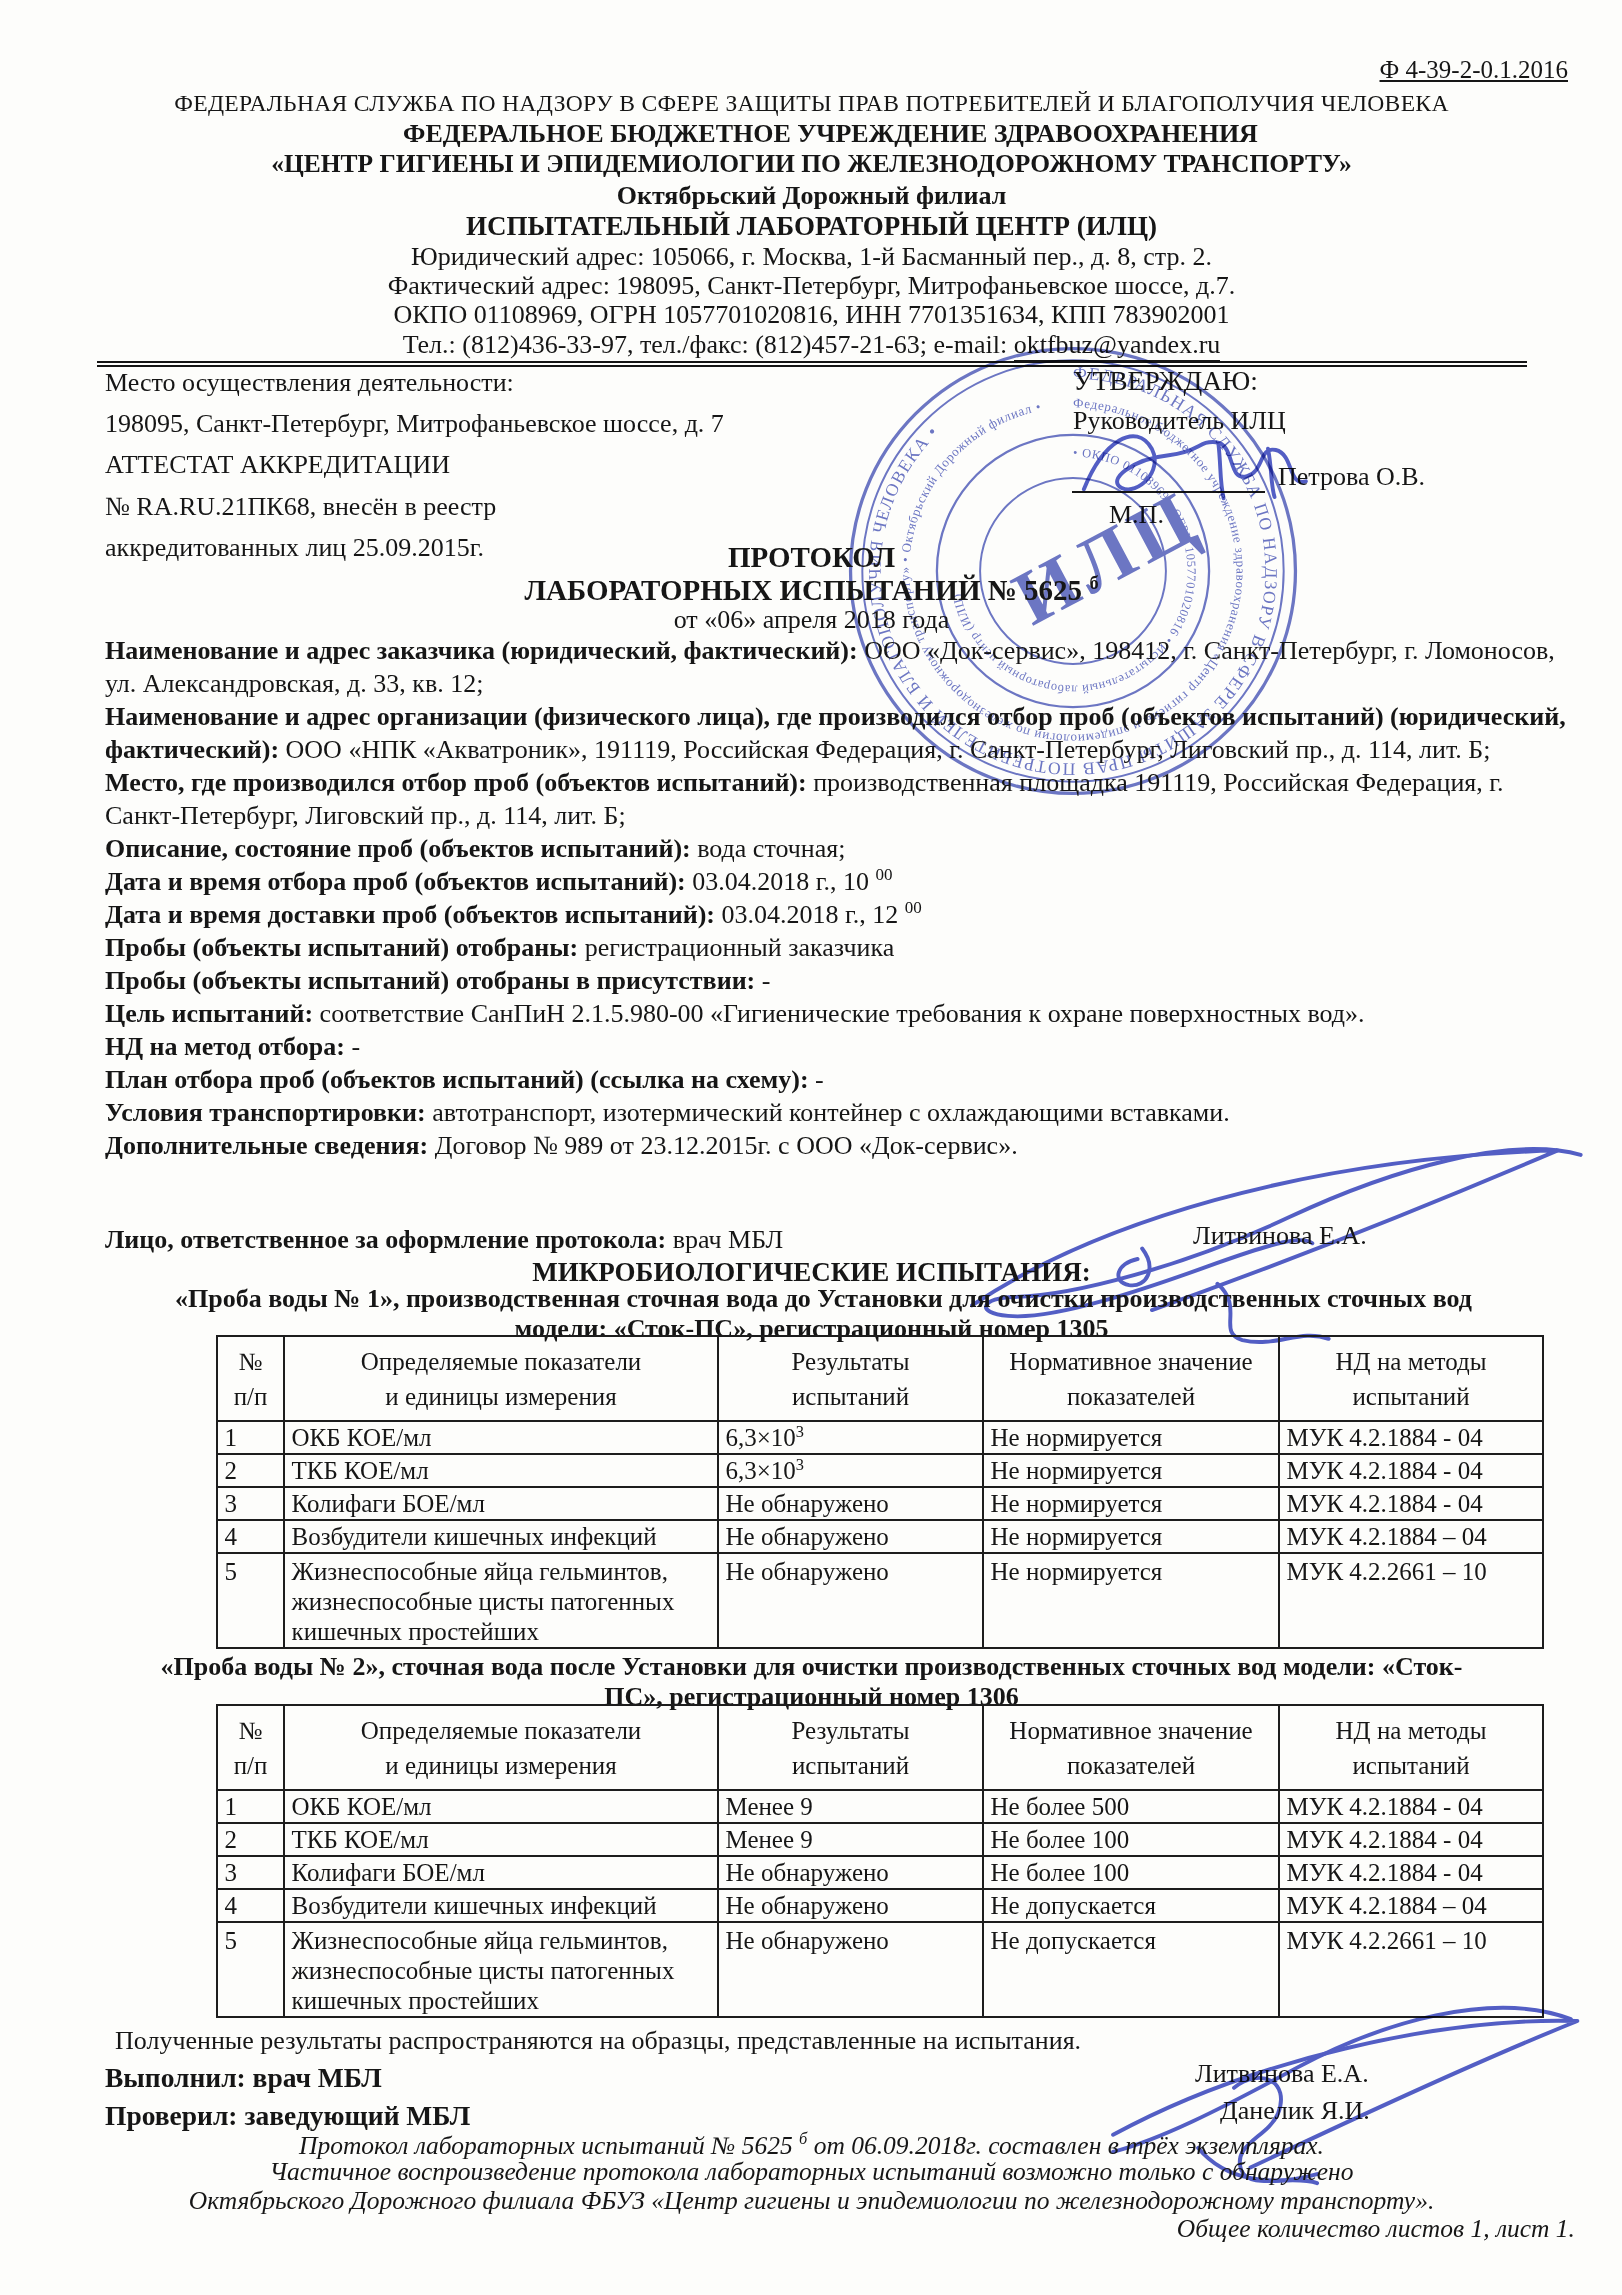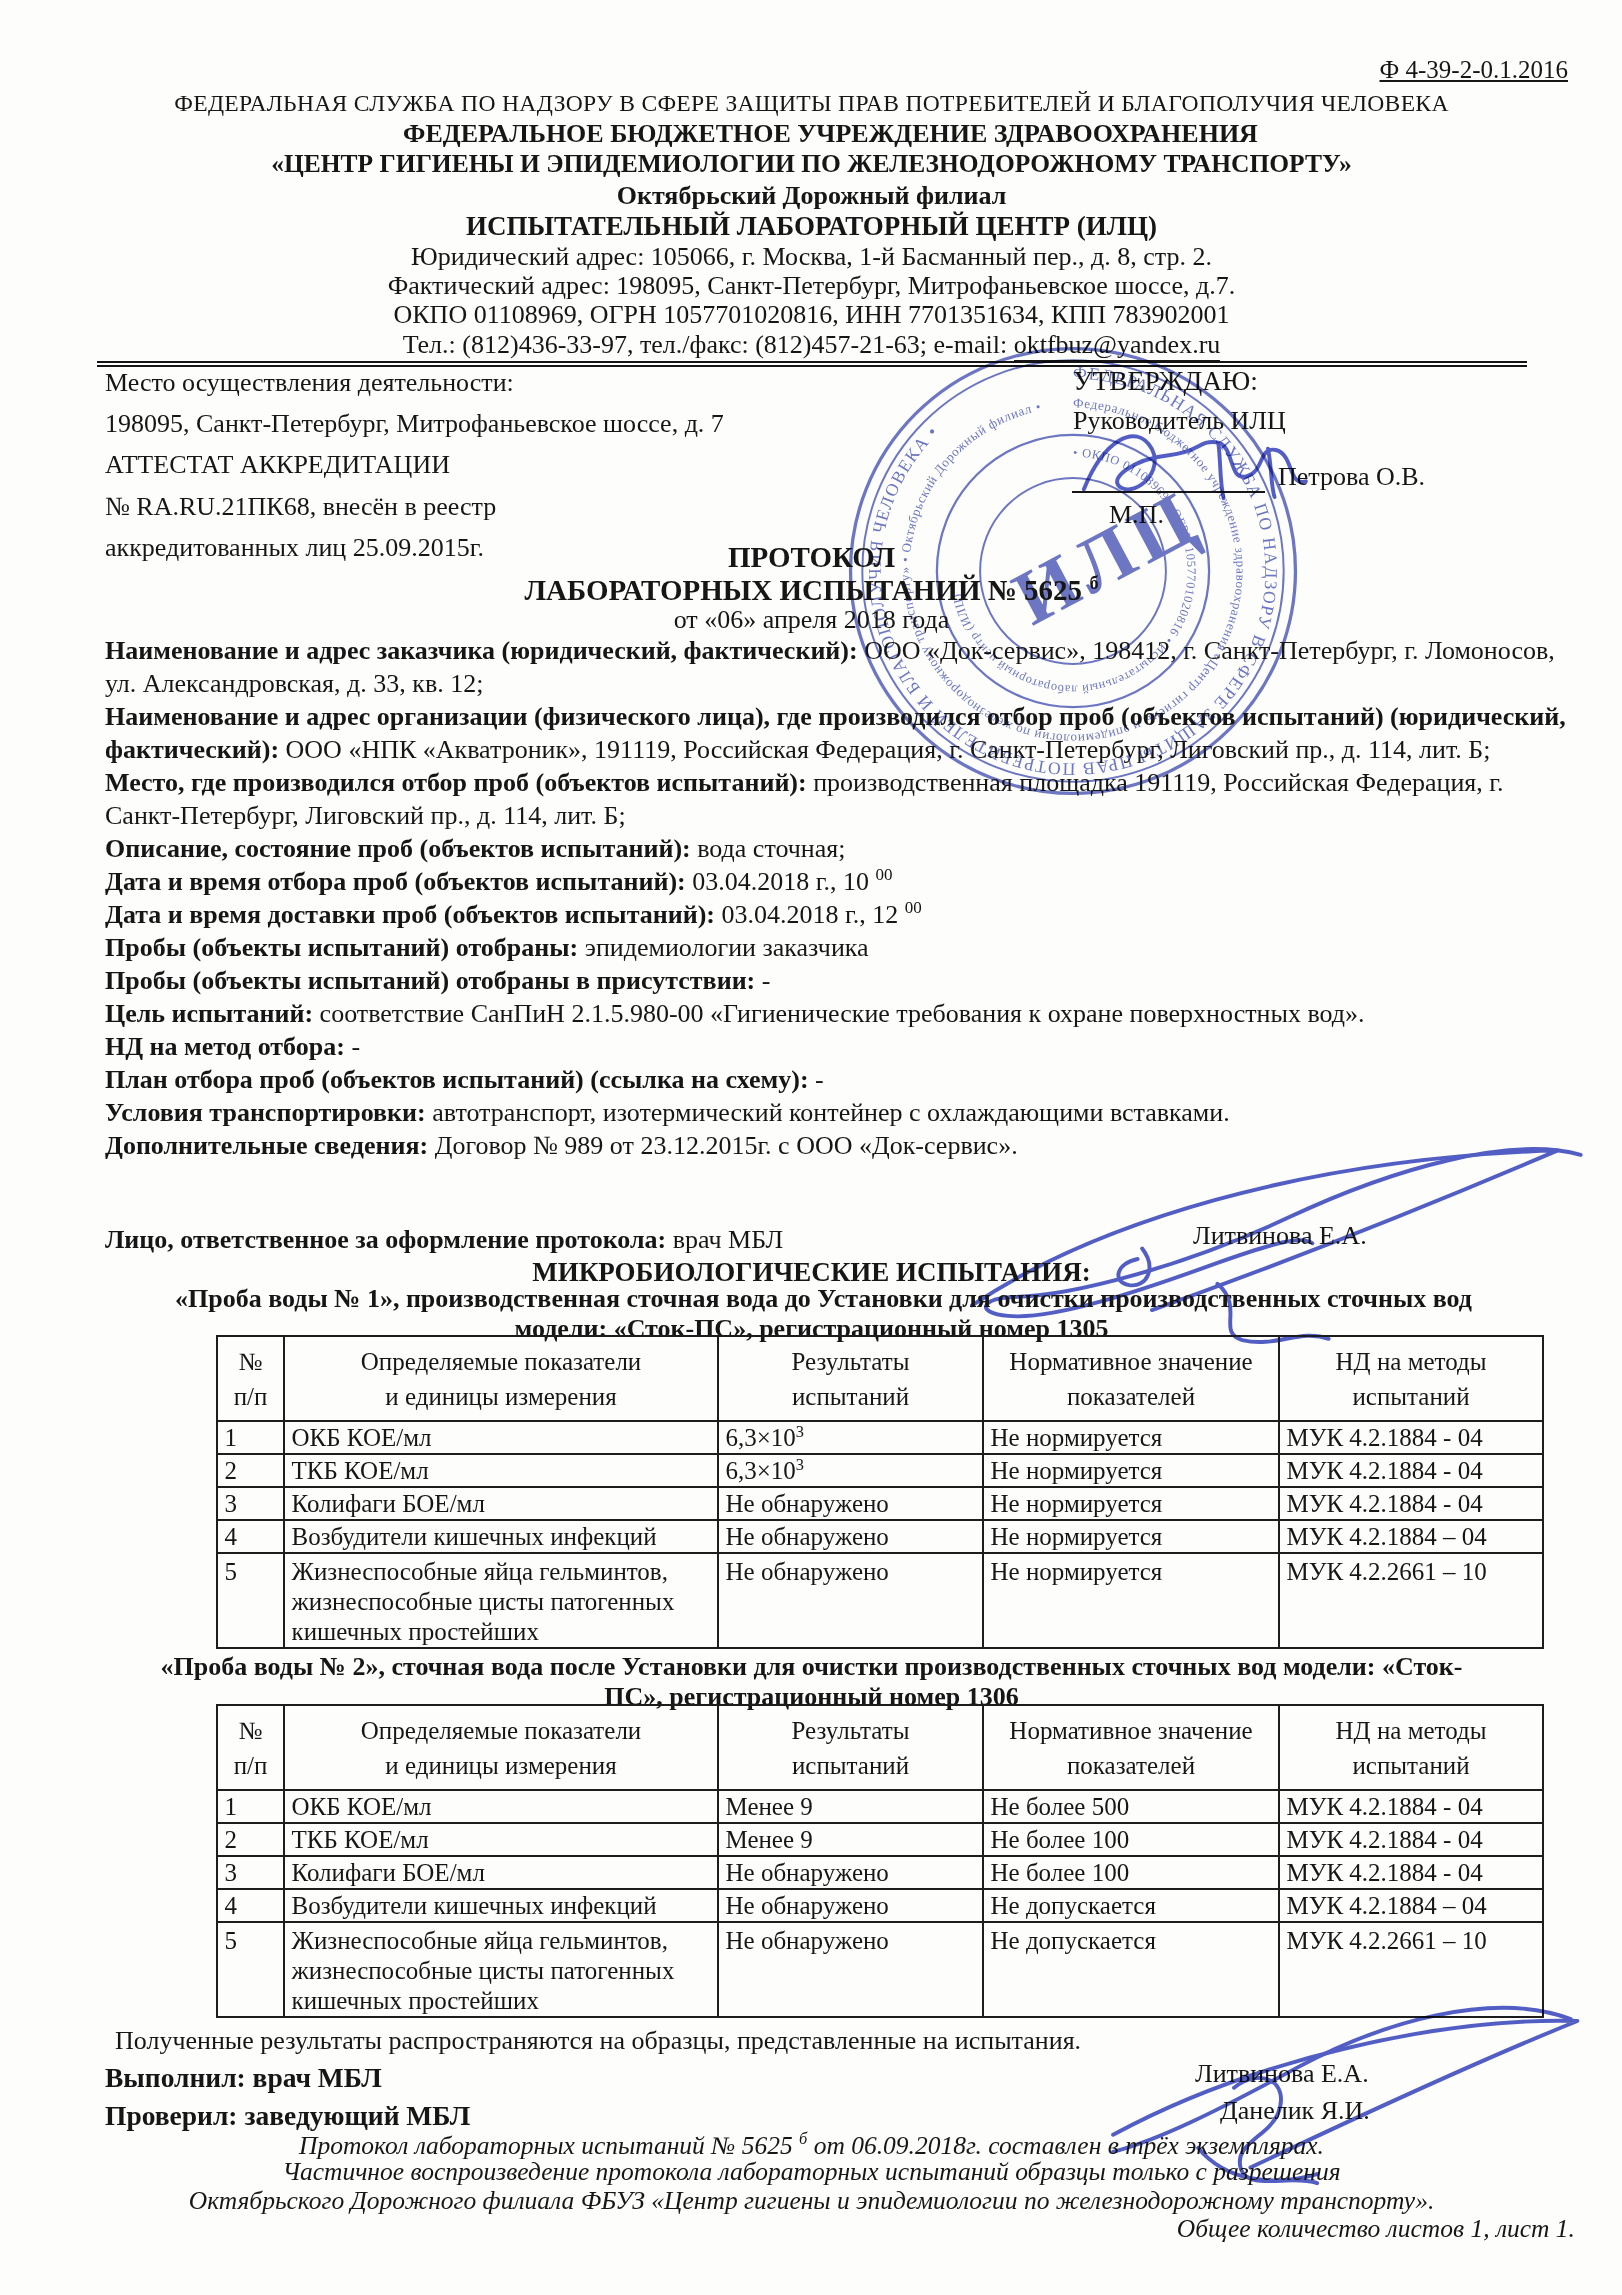--- a/index.html
+++ b/index.html
@@ -162,21 +162,21 @@
   <div class="abs ctr t-2 b"><span>ЛАБОРАТОРНЫХ ИСПЫТАНИЙ  № 5625</span> <sup>б</sup></div>
   <div class="abs ctr t-3">от «06» апреля 2018 года</div>
 
   <div class="abs details">
     <p><b>Наименование и адрес заказчика (юридический, фактический):</b><span> ООО «Док-сервис», 198412, г. Санкт-Петербург, г. Ломоносов, ул. Александровская, д. 33, кв. 12;</span></p>
     <p><b>Наименование и адрес организации (физического лица), где производился отбор проб (объектов испытаний) (юридический, фактический):</b><span> ООО «НПК «Акватроник», 191119, Российская Федерация, г. Санкт-Петербург, Лиговский пр., д. 114, лит. Б;</span></p>
     <p><b>Место, где производился отбор проб (объектов испытаний):</b><span> производственная площадка 191119, Российская Федерация, г. Санкт-Петербург, Лиговский пр., д. 114, лит. Б;</span></p>
     <p><b>Описание, состояние проб (объектов испытаний):</b><span> вода сточная;</span></p>
     <p><b>Дата и время отбора  проб (объектов испытаний):</b><span>  03.04.2018 г., 10 </span><sup>00</sup></p>
     <p><b>Дата и время доставки  проб (объектов испытаний):</b><span> 03.04.2018 г., 12 </span><sup>00</sup></p>
-    <p><b>Пробы (объекты испытаний) отобраны:</b><span> эпидемиологии заказчика</span></p>
+    <p><b>Пробы (объекты испытаний) отобраны:</b><span> регистрационный заказчика</span></p>
     <p><b>Пробы (объекты испытаний) отобраны в присутствии:</b><span> -</span></p>
     <p><b>Цель испытаний:</b><span> соответствие СанПиН 2.1.5.980-00  «Гигиенические требования к охране поверхностных вод».</span></p>
     <p><b>НД на метод отбора:</b><span> -</span></p>
     <p><b>План отбора проб (объектов испытаний) (ссылка на схему):</b><span> -</span></p>
     <p><b>Условия транспортировки:</b><span> автотранспорт, изотермический контейнер с охлаждающими вставками.</span></p>
     <p><b>Дополнительные сведения:</b><span>  Договор № 989 от 23.12.2015г. с ООО «Док-сервис».</span></p>
   </div>
 
   <svg class="abs ink sig" style="left:936px;top:1132px;" width="661" height="216" viewBox="0 0 1010 330">
     <path d="M985,35 C880,5 700,55 540,130 C380,205 210,250 120,252 C70,253 58,276 110,281 C180,288 320,240 430,200 C520,168 560,158 575,170"></path>
@@ -344,18 +344,18 @@
   <div class="abs chk-name">Данелик Я.И.</div>
 
   <svg class="abs ink sig" style="left:1100px;top:1983px;" width="497" height="216" viewBox="0 0 760 330">
     <path d="M720,55 C600,10 430,60 300,130 C180,195 90,240 20,258"></path>
     <path d="M20,232 C230,118 520,52 730,58 C600,110 420,192 230,282"></path>
     <path d="M205,160 C245,128 292,150 272,200 C256,236 202,246 216,286 C229,318 292,292 332,306"></path>
     <path d="M150,252 C192,302 262,312 332,292"></path>
   </svg>
 
   <div class="abs ctr f-i1 i"><span>Протокол лабораторных испытаний № 5625 </span><sup>б</sup><span> от 06.09.2018г. составлен в трёх  экземплярах.</span></div>
-  <div class="abs ctr f-i2 i">Частичное воспроизведение протокола лабораторных испытаний образцы только с разрешения</div>
+  <div class="abs ctr f-i2 i">Частичное воспроизведение протокола лабораторных испытаний возможно только с обнаружено</div>
   <div class="abs ctr f-i3 i">Октябрьского Дорожного филиала ФБУЗ «Центр гигиены и эпидемиологии по железнодорожному транспорту».</div>
   <div class="abs f-i4 i">Общее количество листов 1, лист 1.</div>
 
 </div>
 
 
 </body></html>

